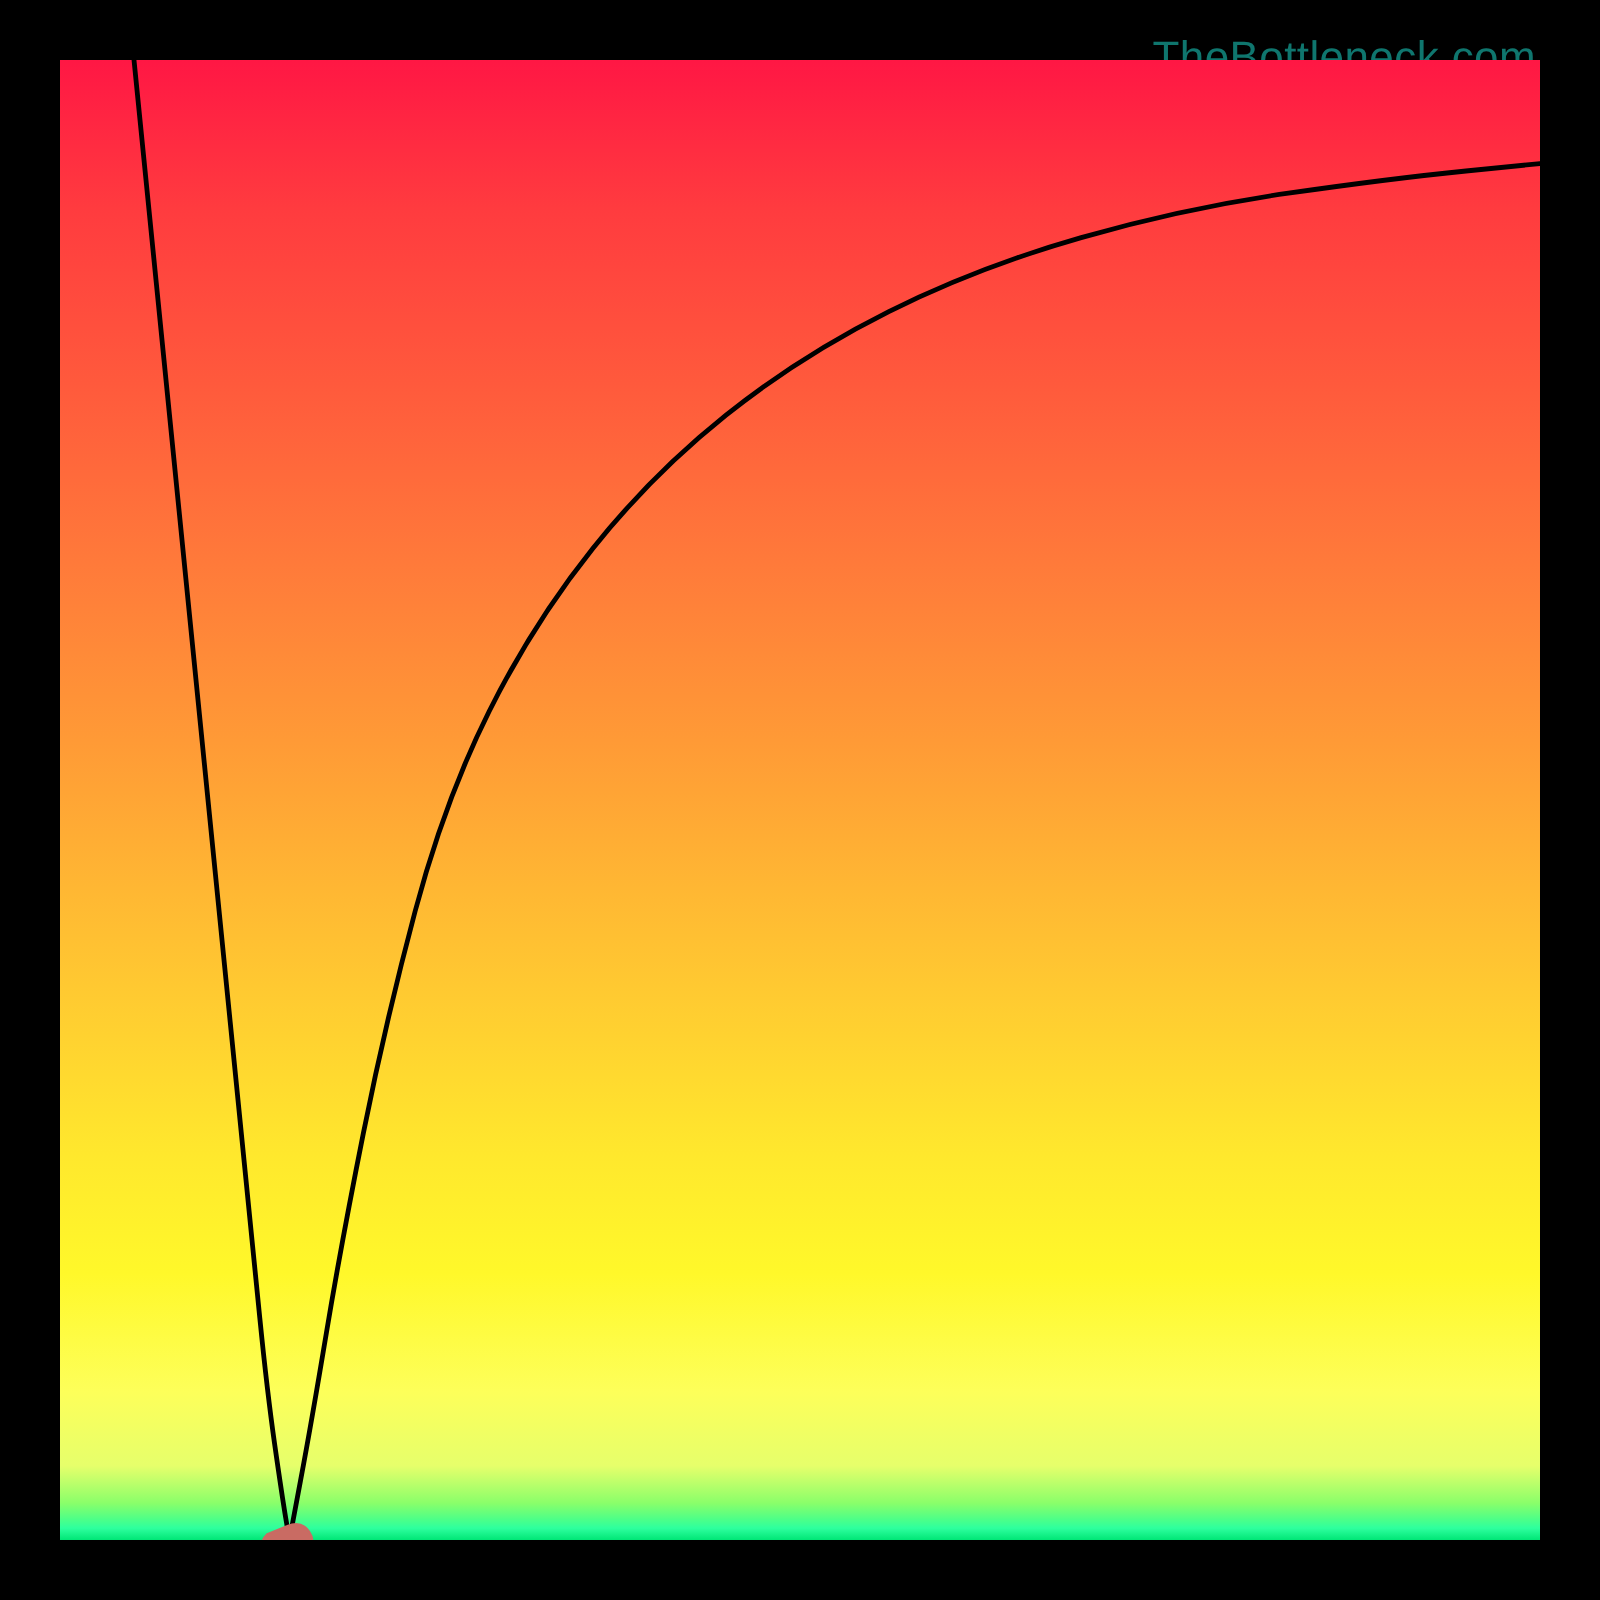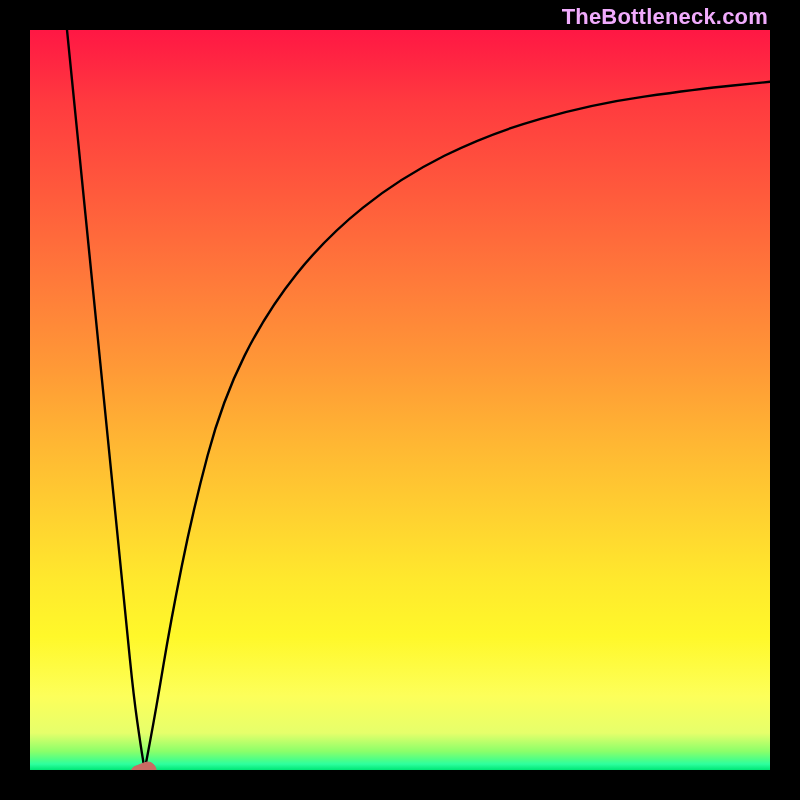--- a/index.html
+++ b/index.html
@@ -37,25 +37,25 @@
       #e6ff6b 95%,
       #8aff6a 97.5%,
       #4dff88 98.6%,
       #2eff9e 99.2%,
       #00e676 100%
     );
     overflow: visible;
   }
   .attribution {
     position: absolute;
-    top: 4px;
+    top: 16px;
     right: 32px;
-    color: #f0abfc;
+    color: #0f766e;
     font-size: 22px;
-    font-weight: 700;
+    font-weight: 400;
     letter-spacing: 0.2px;
   }
   svg.curve {
     position: absolute;
     left: 0;
     top: 0;
     width: 740px;
     height: 740px;
   }
   .marker {

